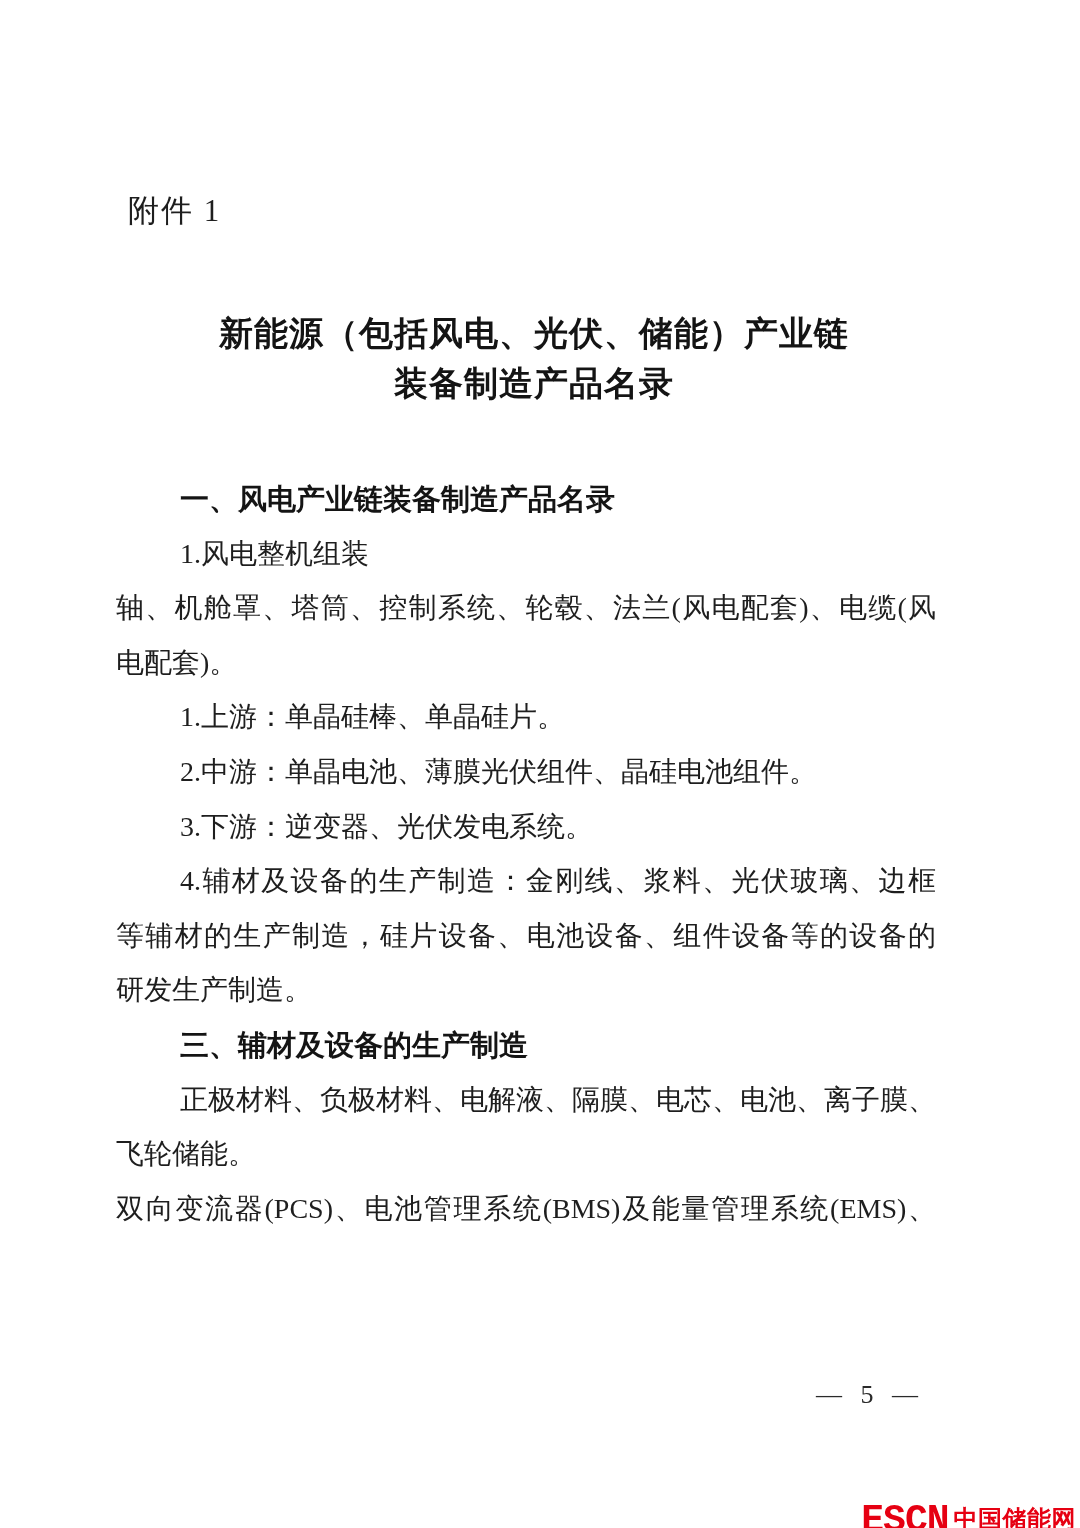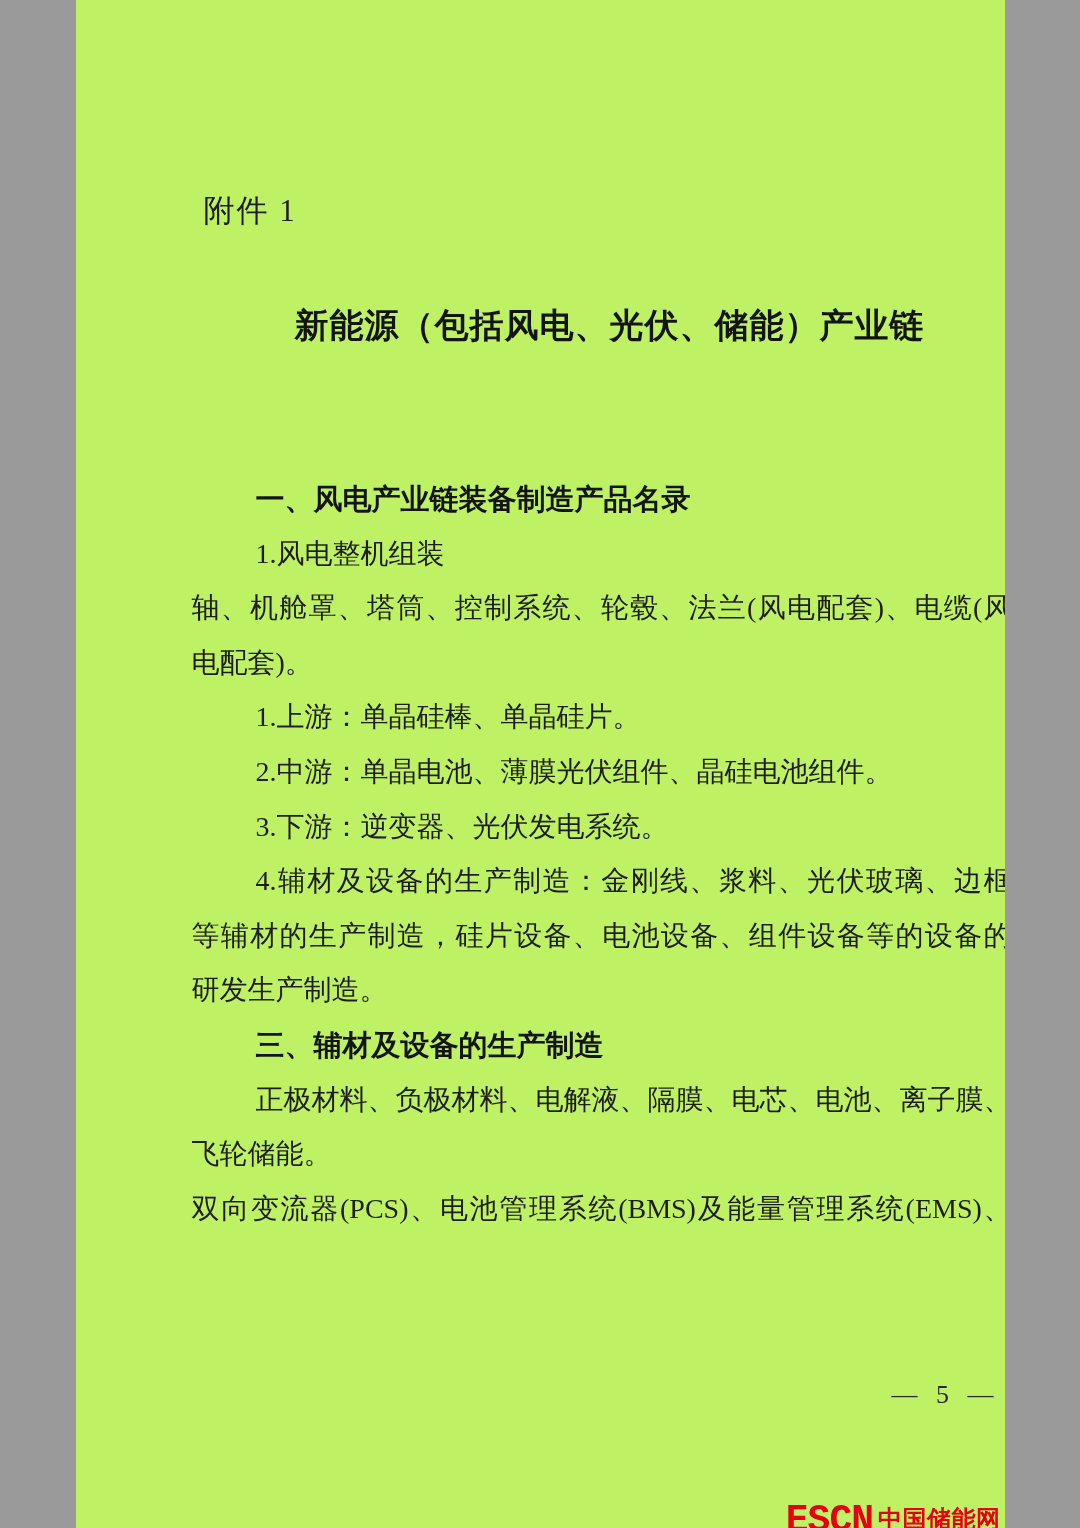--- a/index.html
+++ b/index.html
@@ -1,33 +1,33 @@
 <!DOCTYPE html>
 <html><head>
 <meta charset="utf-8">
 <style>
   html,body { margin:0; padding:0; background:#9a9a9a; }
   .page {
     position:relative;
-    width:929px; height:1528px;
+    width:1080px; height:1528px;
     margin:0 auto;
-    background:#bef264;
+    background:#ffffff;
     color:#1e1e1e;
     font-family:"Liberation Serif","DejaVu Serif",serif;
     overflow:hidden;
   }
   .attachment {
     position:absolute;
     left:128px; top:190px;
     font-size:31px;
     letter-spacing:2px;
   }
   .doc-title {
     position:absolute;
-    left:0; top:300px;
+    left:0; top:308px;
     width:1068px;
     margin:0;
     text-align:center;
     font-family:"Liberation Sans","DejaVu Sans",sans-serif;
     font-weight:700;
     font-size:34px;
     line-height:50px;
     color:#141414;
   }
   .doc-title .tline { display:block; letter-spacing:1px; }
@@ -87,20 +87,21 @@
 </style>
 </head>
 <body>
 
 <div class="page">
 
   <div class="attachment">附件 1</div>
 
   <h1 class="doc-title">
     <span class="tline">新能源（包括风电、光伏、储能）产业链</span>
+    <span class="tline">装备制造产品名录</span>
   </h1>
 
   <div class="body-block">
     <div class="line heading indent">一、风电产业链装备制造产品名录</div>
     <div class="line indent">1.风电整机组装</div>
     <div class="line justify">轴、机舱罩、塔筒、控制系统、轮毂、法兰(风电配套)、电缆(风</div>
     <div class="line">电配套)。</div>
     <div class="line indent">1.上游：单晶硅棒、单晶硅片。</div>
     <div class="line indent">2.中游：单晶电池、薄膜光伏组件、晶硅电池组件。</div>
     <div class="line indent">3.下游：逆变器、光伏发电系统。</div>

